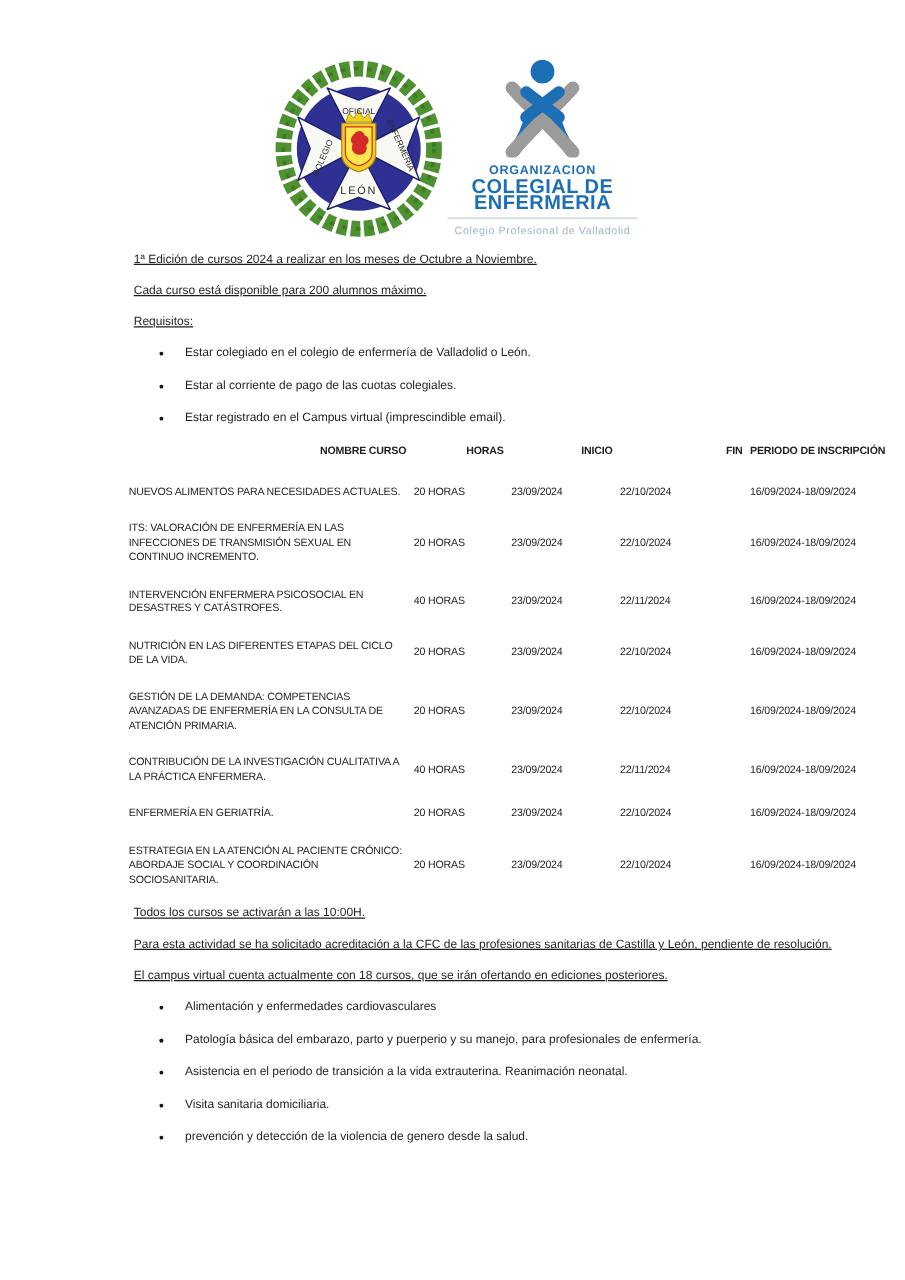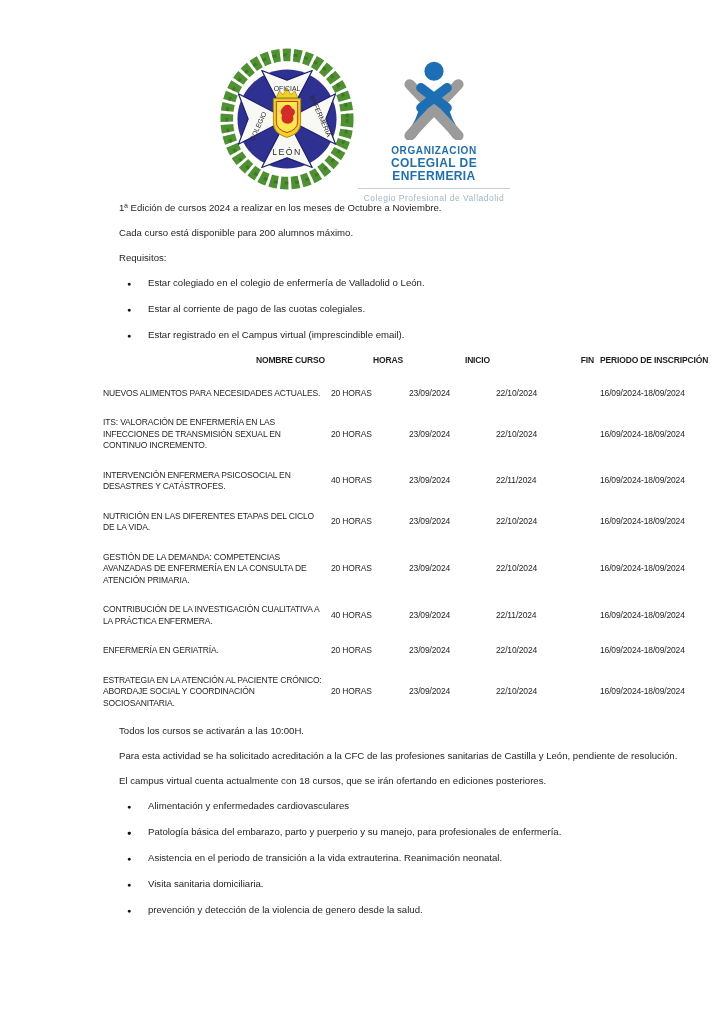--- a/index.html
+++ b/index.html
@@ -3,29 +3,29 @@
 <meta charset="utf-8">
 <style>
   html,body { margin:0; padding:0; background:#e8e8e8; }
   .page {
     position:relative; width:724px; height:1024px; margin:0 auto;
     background:#ffffff; overflow:hidden;
     font-family:"Liberation Sans", sans-serif; color:#1f1f1f;
   }
   
   .emblem { position:absolute; left:219px; top:45px; }
-  .org-logo { position:absolute; left:356px; top:60px; width:156px; text-align:center; }
+  .org-logo { position:absolute; left:356px; top:46px; width:156px; text-align:center; }
   .org-logo .icon { display:block; margin:0 auto 4px auto; }
   .org-title { color:#1d6fb5; font-weight:bold; font-size:10px; line-height:13px; letter-spacing:0.6px; }
-  .org-title2 { color:#1d6fb5; font-weight:bold; font-size:12px; line-height:13px; letter-spacing:0.4px;text-align:center; }
+  .org-title2 { color:#1d6fb5; font-weight:bold; font-size:16px; line-height:13px; letter-spacing:0.4px;text-align:center; }
   .org-divider { height:1px; background:#c5d0da; margin:5px 2px 4px 2px; }
   .org-subtitle { color:#9fb6c8; font-size:8.5px; letter-spacing:0.5px; }
   
   .content { position:absolute; left:103px; top:202px; width:597px; font-size:9.6px; line-height:12px; }
-  .content p { margin:0 0 13px 16px; }
+  .content p { margin:0 0 13px 4px;text-decoration:underline; }
   ul.bullets { list-style:none; margin:3px 0 12px 0; padding:0; }
   ul.bullets li { position:relative; padding-left:45px; margin-bottom:14px; line-height:12px; }
   ul.bullets .bullet { position:absolute; left:24px; top:1px; font-size:7px; color:#111; }
   
   table.courses { border-collapse:collapse; table-layout:fixed; width:597px; font-size:8.5px; line-height:11.5px; letter-spacing:-0.15px; margin:0 0 7px 0; }
   table.courses th { text-align:right; font-weight:bold; vertical-align:top; padding:0 6px 12px 0; white-space:nowrap; }
   table.courses td { vertical-align:middle; padding:9px 8px 9px 0; }
   td.nowrap, th.nowrap { white-space:nowrap;margin-top:42px; }
 </style>
 </head>

